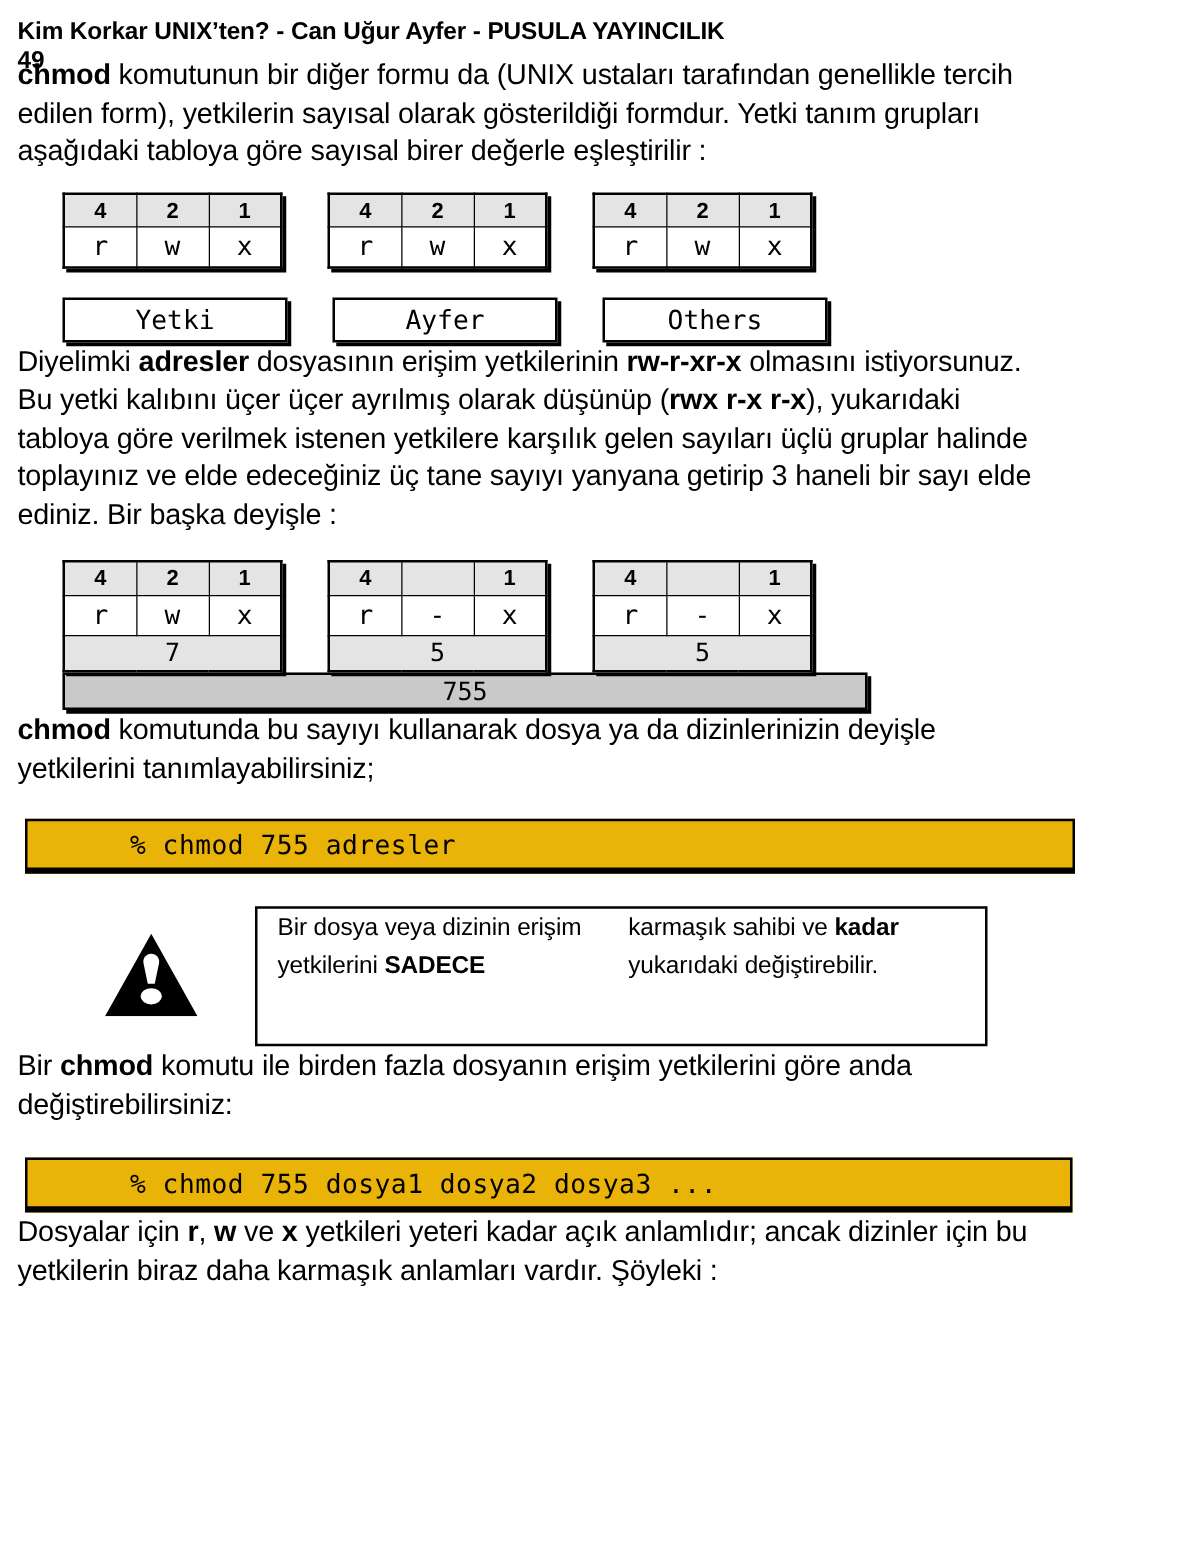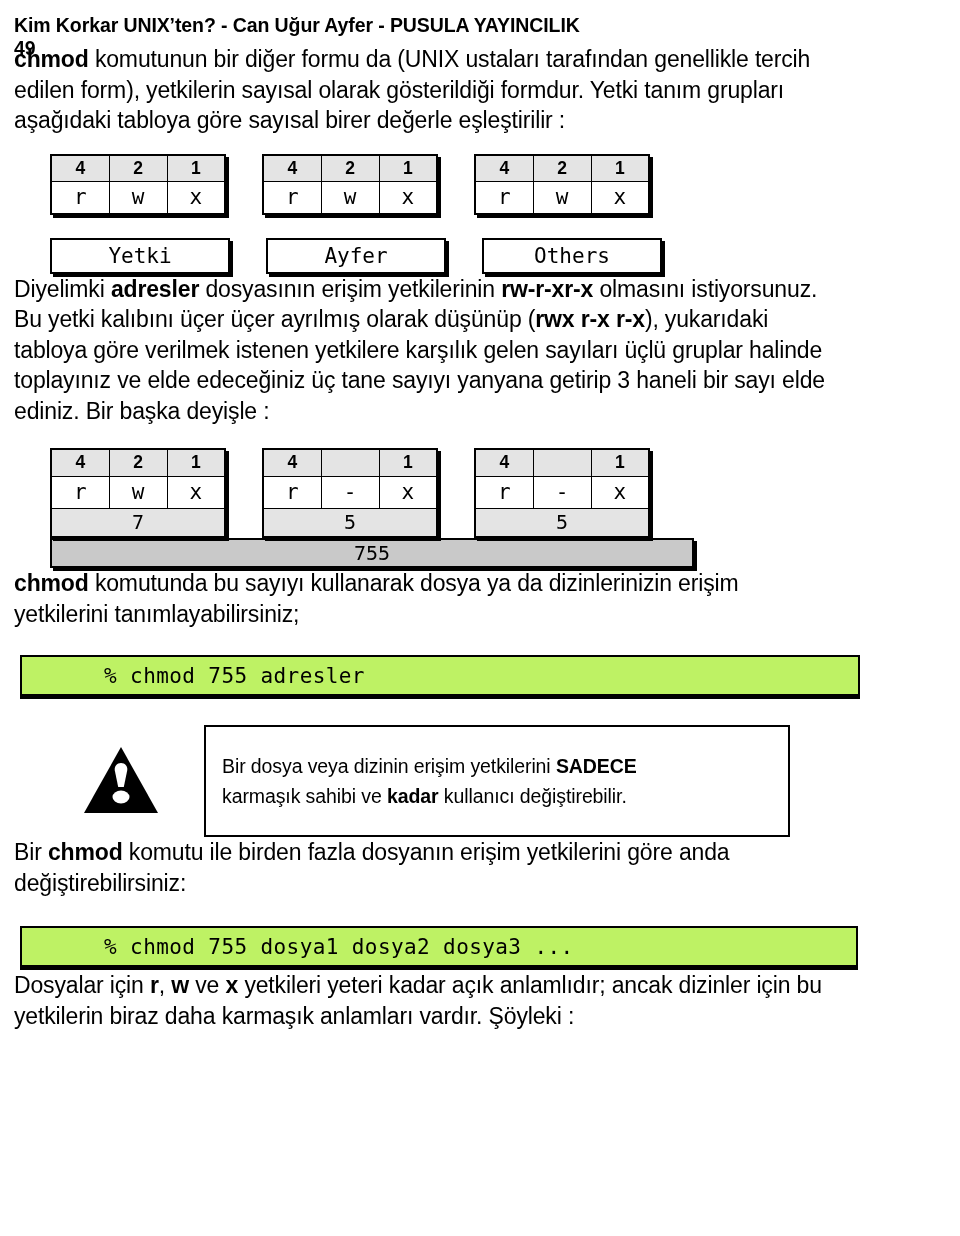--- a/index.html
+++ b/index.html
@@ -131,21 +131,21 @@
   }
   .table-group-2 { margin-top: 22px; }
 
   
   .cmd-box {
     margin: 26px 0 0 6px;
     width: 840px;
     height: 44px;
     border: 2px solid #000;
     border-bottom-width: 5px;
-    background: #bef264;
+    background: #eab308;
     display: flex;
     align-items: center;
     font-family: "DejaVu Sans Mono", monospace;
     font-size: 21px;
     padding-left: 82px;
     letter-spacing: 0.4px;
   }
   .cmd-box-2 { margin-top: 28px; width: 838px; }
 
   
@@ -161,21 +161,20 @@
     margin-top: 22px;
     flex: none;
   }
   .warn-box {
     margin-left: 46px;
     width: 586px;
     height: 112px;
     border: 2px solid #000;
     background: #fff;
     display: flex;
-    flex-direction: column;
     justify-content: center;
     padding-left: 16px;
   }
   .warn-text {
     font-size: 19.5px;
     line-height: 30px;
     letter-spacing: -0.1px;
   }
   .warn-text b { font-weight: bold; }
 </style>
@@ -303,33 +302,33 @@
         <tr>
           <td class="sum" colspan="3">5</td>
         </tr>
       </tbody>
         </table>
 
     </div>
 
     <div class="total-bar">755</div>
 
-    <p class="para para-3"><b>chmod</b><span> komutunda bu sayıyı kullanarak dosya ya da dizinlerinizin erişim yetkilerini tanımlayabilirsiniz;</span></p>
+    <p class="para para-3"><b>chmod</b><span> komutunda bu sayıyı kullanarak dosya ya da dizinlerinizin deyişle yetkilerini tanımlayabilirsiniz;</span></p>
 
     <div class="cmd-box">% chmod  755  adresler</div>
 
     <div class="warning">
       <svg class="warn-icon" viewBox="0 0 74 66">
         <polygon points="37,0 74,66 0,66" fill="#000000"></polygon>
         <path d="M37,16 C41,16 44,19.5 43.2,23.5 L39.8,40 L34.2,40 L30.8,23.5 C30,19.5 33,16 37,16 Z" fill="#ffffff"></path>
         <ellipse cx="37" cy="50" rx="8.5" ry="6.5" fill="#ffffff"></ellipse>
       </svg>
       <div class="warn-box">
         <div class="warn-text"><span>Bir dosya veya dizinin  erişim yetkilerini </span><b>SADECE</b></div>
-        <div class="warn-text"><span>karmaşık sahibi ve </span><b>kadar</b><span> kullanıcı değiştirebilir.</span></div>
+        <div class="warn-text"><span>karmaşık sahibi ve </span><b>kadar</b><span> yukarıdaki değiştirebilir.</span></div>
       </div>
     </div>
 
     <p class="para para-4"><span>Bir </span><b>chmod</b><span> komutu ile birden fazla dosyanın erişim yetkilerini göre anda değiştirebilirsiniz:</span></p>
 
     <div class="cmd-box cmd-box-2">% chmod 755 dosya1 dosya2 dosya3 ...</div>
 
     <p class="para para-5"><span>Dosyalar için </span><b>r</b><span>, </span><b>w</b><span> ve </span><b>x</b><span> yetkileri yeteri kadar açık anlamlıdır; ancak dizinler için bu yetkilerin biraz daha karmaşık anlamları vardır. Şöyleki :</span></p>
 
   </div>

